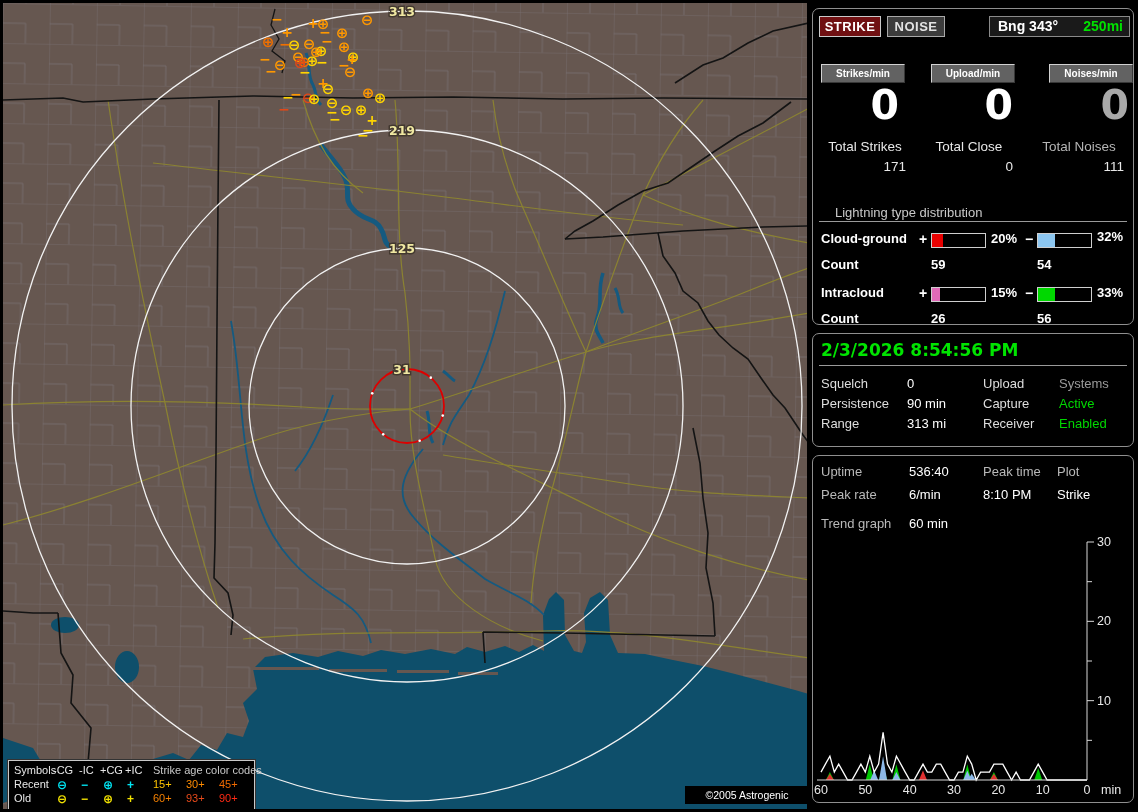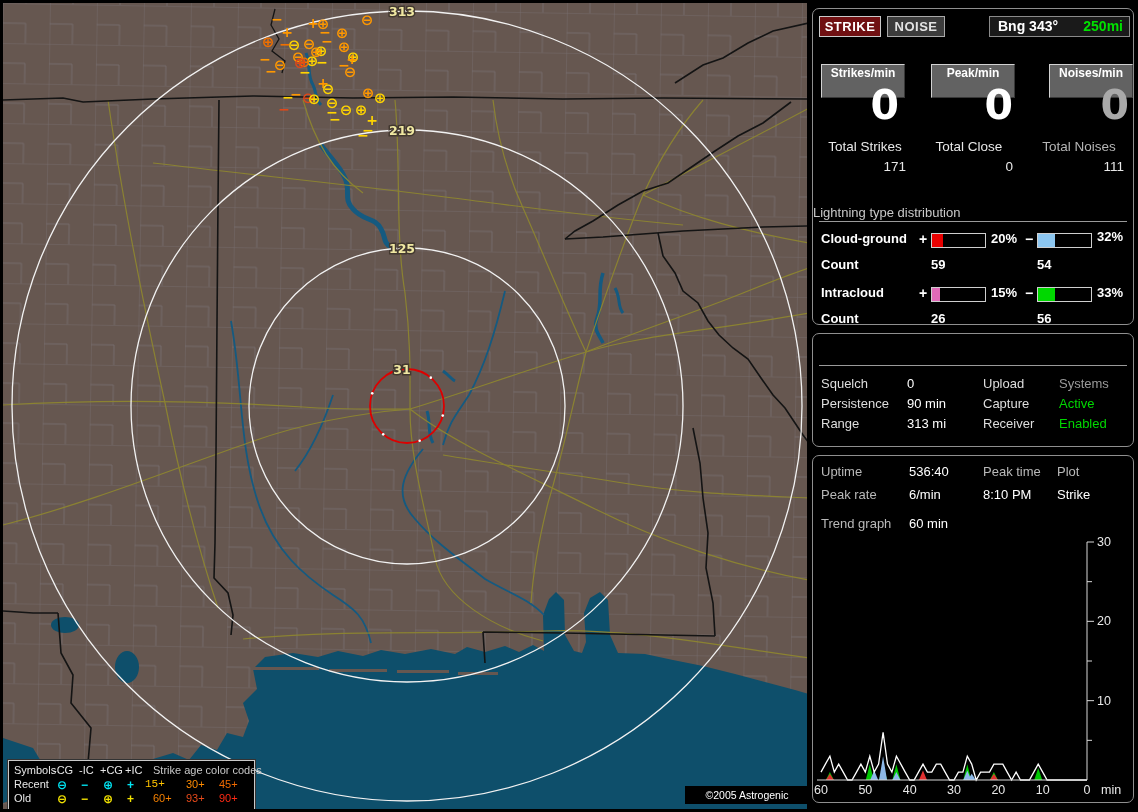--- a/index.html
+++ b/index.html
@@ -27,29 +27,29 @@
   .panel .abs{white-space:nowrap;}
   .btn{box-sizing:border-box;text-align:center;font-weight:bold;cursor:pointer;}
   #strike-btn{left:6px;top:7px;width:62px;height:21px;background:#701012;color:#fff;
               border:1px solid #c9c9c9;font-size:13px;line-height:19px;letter-spacing:.5px;}
   #noise-btn{left:74px;top:7px;width:58px;height:21px;background:#3c3c3c;color:#e3e3e3;
              border:1px solid #a9a9a9;font-size:13px;line-height:19px;letter-spacing:.5px;}
   #bng-box{left:176px;top:7px;width:141px;height:21px;background:#1a1a1a;border:1px solid #8a8a8a;
            box-sizing:border-box;font-weight:bold;font-size:14px;line-height:19px;}
   #bng-box .bng-t{position:absolute;left:8px;color:#fff;}
   #bng-box .bng-r{position:absolute;right:6px;color:#00e000;}
-  .rate-btn{position:absolute;top:55px;width:84px;height:34px;background:#626262;color:#fff;
-            border:1px solid;border-color:#d2d2d2 #383838 #383838 #d2d2d2;font-size:12px;line-height:17px;}
+  .rate-btn{position:absolute;top:55px;width:84px;height:19px;background:#626262;color:#fff;
+            border:1px solid;border-color:#d2d2d2 #383838 #383838 #d2d2d2;font-size:10px;line-height:17px;}
   .zero{position:absolute;top:74px;width:80px;text-align:right;font-weight:bold;font-size:41px;
         line-height:44px;color:#fff;font-family:"DejaVu Sans",sans-serif;}
   .zero.dim{color:#a9a9a9;}
   .tlabel{position:absolute;top:130px;width:104px;text-align:center;font-size:13.5px;}
   .tval{position:absolute;top:150px;width:90px;text-align:right;font-size:13.5px;}
   .dimtxt{color:#b5b5b5;}
-  .dist-title{left:0;top:196px;color:#c9c9c9;}
+  .dist-title{left:22px;top:196px;color:#c9c9c9;}
   .hr{position:absolute;left:6px;right:6px;border-top:1px solid #9a9a9a;height:0;}
   .bold{font-weight:bold;color:#fff;}
   .bar{position:absolute;width:53px;height:13px;border:1px solid #cfcfcf;background:#000;}
   .bar .fill{display:block;height:100%;}
   .sign{font-weight:bold;color:#fff;font-size:14px;}
   .green{color:#00d800;} .gray{color:#9a9a9a;}
   #datetime{left:8px;top:6px;font-size:17px;font-weight:bold;color:#00e400;
             font-family:"DejaVu Sans",sans-serif;}
   .r-lab{color:#dedede;} .r-val{color:#fff;}
   .s-lab{color:#b9b9b9;}
@@ -195,21 +195,21 @@
     <span class="lg-h" style="left:70px">-IC</span>
     <span class="lg-h" style="left:91px">+CG</span>
     <span class="lg-h" style="left:116px">+IC</span>
     <span class="lg-h" style="left:144px;color:#c9c9c9">Strike age color codes</span>
 
     <span class="lg-r1" style="left:5px">Recent</span>
     <span class="lg-r1 lg-glyph" style="left: 48px; color: rgb(0, 228, 242);">⊖</span>
     <span class="lg-r1 lg-glyph" style="left: 72px; color: rgb(0, 228, 242);">−</span>
     <span class="lg-r1 lg-glyph" style="left: 94px; color: rgb(0, 228, 242);">⊕</span>
     <span class="lg-r1 lg-glyph" style="left: 118px; color: rgb(0, 228, 242);">+</span>
-    <span class="lg-r1" style="left: 136px; color: rgb(255, 196, 0); font-family: Liberation Mono, monospace;">15+</span>
+    <span class="lg-r1" style="left: 144px; color: rgb(255, 196, 0);">15+</span>
     <span class="lg-r1" style="left: 177px; color: rgb(255, 140, 0);">30+</span>
     <span class="lg-r1" style="left: 210px; color: rgb(239, 106, 0);">45+</span>
 
     <span class="lg-r2" style="left:5px">Old</span>
     <span class="lg-r2 lg-glyph" style="left: 48px; color: rgb(242, 226, 0);">⊖</span>
     <span class="lg-r2 lg-glyph" style="left: 72px; color: rgb(242, 226, 0);">−</span>
     <span class="lg-r2 lg-glyph" style="left: 94px; color: rgb(242, 226, 0);">⊕</span>
     <span class="lg-r2 lg-glyph" style="left: 118px; color: rgb(242, 226, 0);">+</span>
     <span class="lg-r2" style="left: 144px; color: rgb(245, 128, 0);">60+</span>
     <span class="lg-r2" style="left: 177px; color: rgb(232, 74, 26);">93+</span>
@@ -221,21 +221,21 @@
 
 <div class="panel" id="p1">
   <div class="abs btn" id="strike-btn">STRIKE</div>
   <div class="abs btn" id="noise-btn">NOISE</div>
   <div class="abs" id="bng-box">
     <span class="bng-t">Bng 343°</span>
     <span class="bng-r">250mi</span>
   </div>
 
   <div class="abs btn rate-btn" style="left:8px">Strikes/min</div>
-  <div class="abs btn rate-btn" style="left:118px">Peak/min</div>
+  <div class="abs btn rate-btn" style="left:118px">Upload/min</div>
   <div class="abs btn rate-btn" style="left:236px">Noises/min</div>
 
   <div class="zero" style="left:6px">0</div>
   <div class="zero" style="left:120px">0</div>
   <div class="zero dim" style="left:236px">0</div>
 
   <div class="tlabel" style="left:0">Total Strikes</div>
   <div class="tlabel" style="left:104px">Total Close</div>
   <div class="tlabel dimtxt" style="left:214px">Total Noises</div>
 
@@ -271,20 +271,21 @@
   <div class="bar" style="left:224px;top:278px">
       <span class="fill" style="width: 33%; background: rgb(0, 216, 0);"></span>
     </div>
   <div class="abs bold" style="left:284px;top:276px">33%</div>
   <div class="abs bold" style="left:8px;top:302px">Count</div>
   <div class="abs bold" style="left:118px;top:302px">26</div>
   <div class="abs bold" style="left:224px;top:302px">56</div>
 </div>
 
 <div class="panel" id="p2">
+  <div class="abs" id="datetime">2/3/2026 8:54:56 PM</div>
   <div class="hr" style="top:31px"></div>
   <div class="abs r-lab" style="left:8px;top:42px">Squelch</div>
   <div class="abs r-val" style="left:94px;top:42px">0</div>
   <div class="abs r-lab" style="left:170px;top:42px">Upload</div>
   <div class="abs gray" style="left:246px;top:42px">Systems</div>
   <div class="abs r-lab" style="left:8px;top:62px">Persistence</div>
   <div class="abs r-val" style="left:94px;top:62px">90 min</div>
   <div class="abs r-lab" style="left:170px;top:62px">Capture</div>
   <div class="abs green" style="left:246px;top:62px">Active</div>
   <div class="abs r-lab" style="left:8px;top:82px">Range</div>

